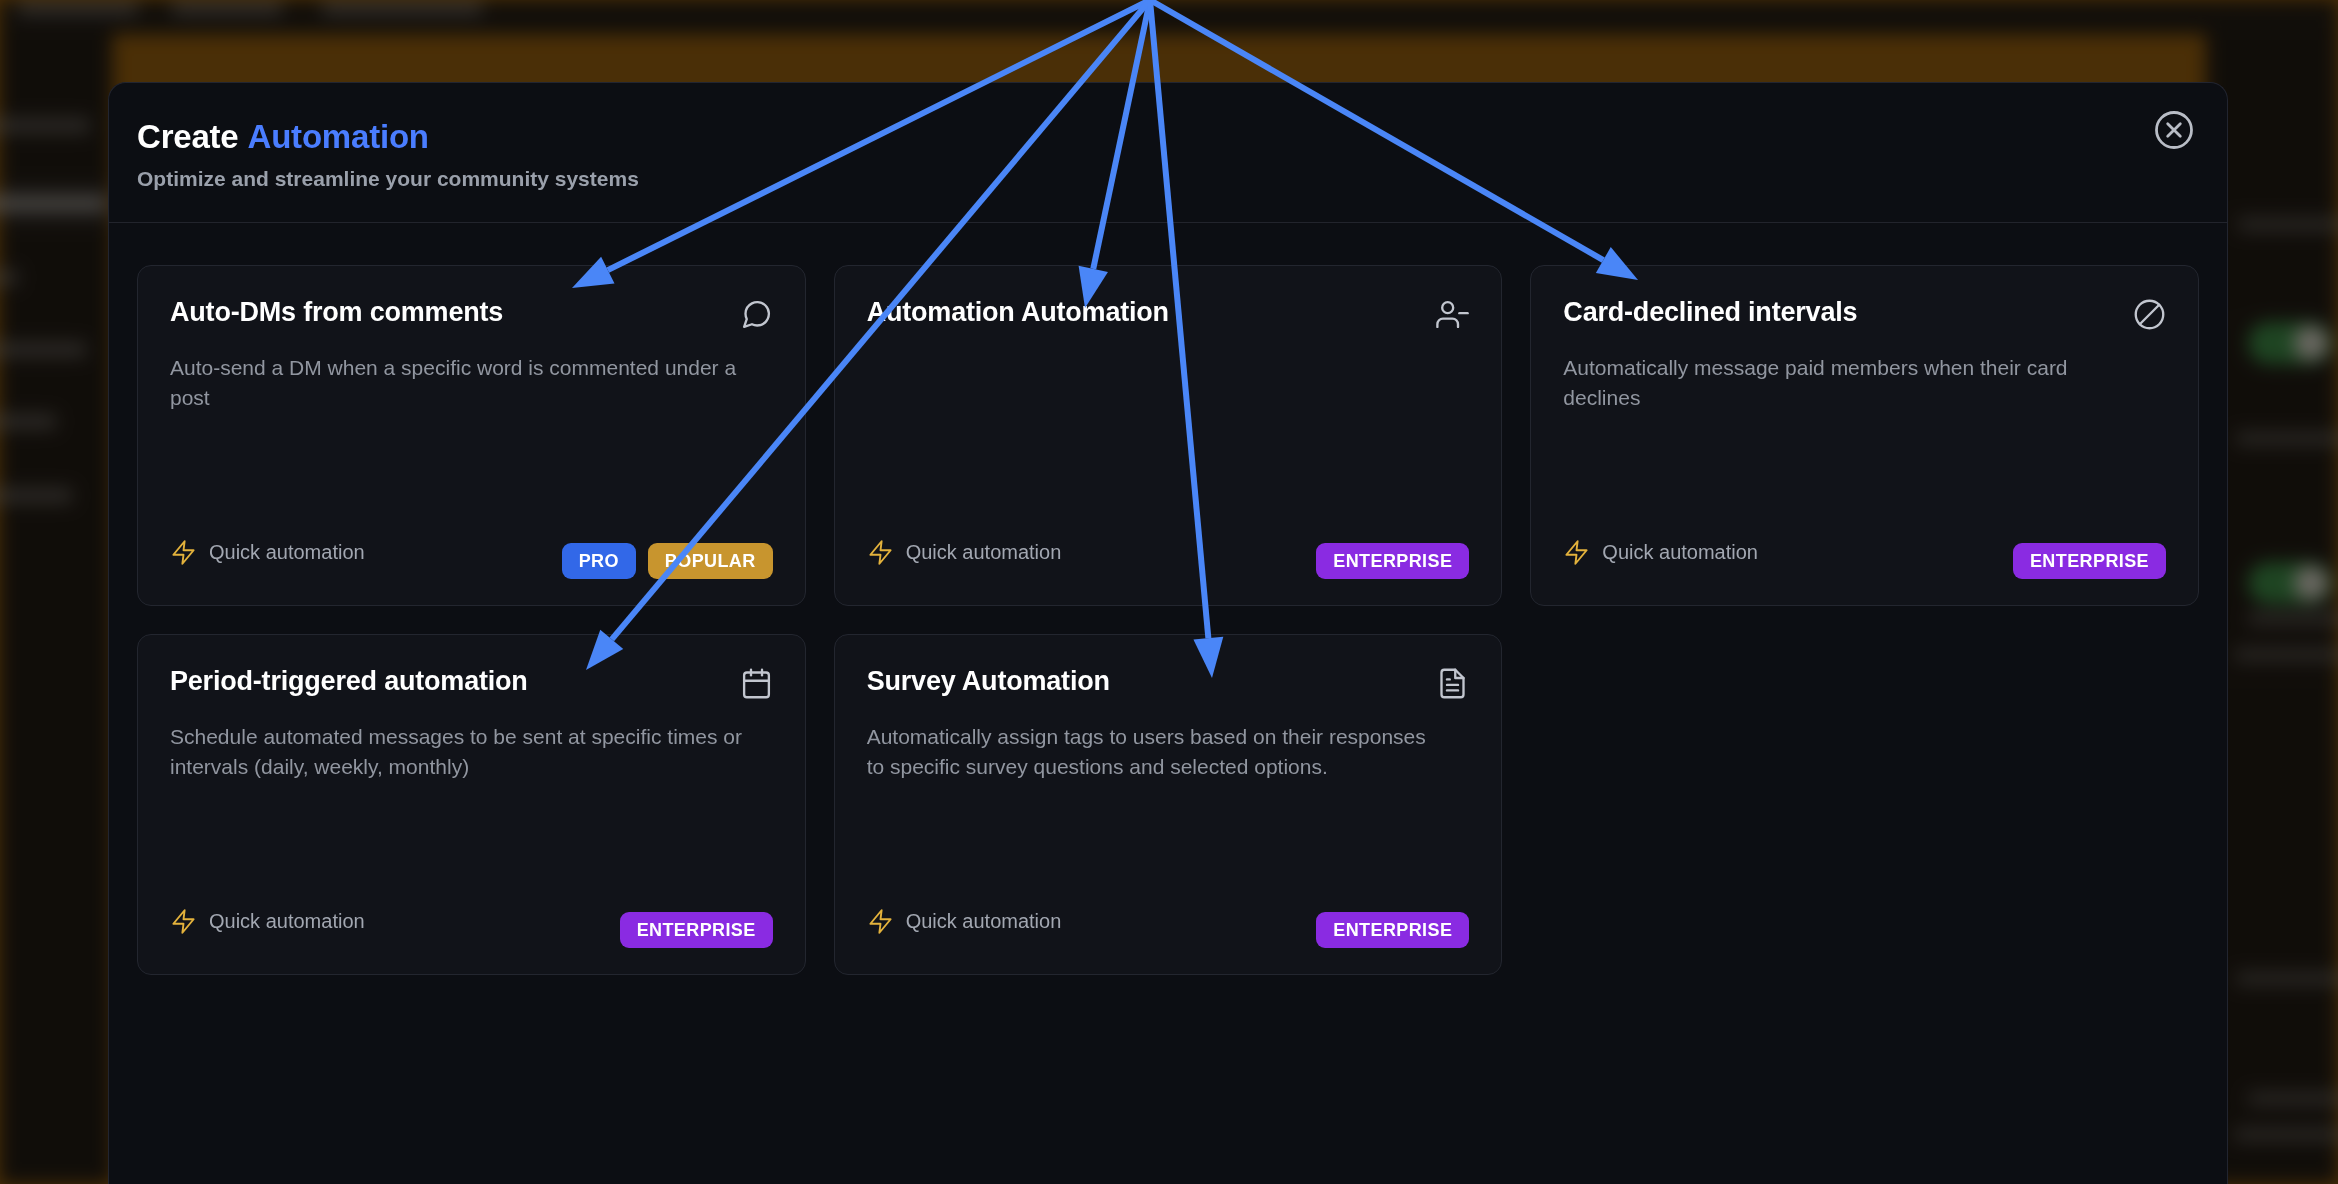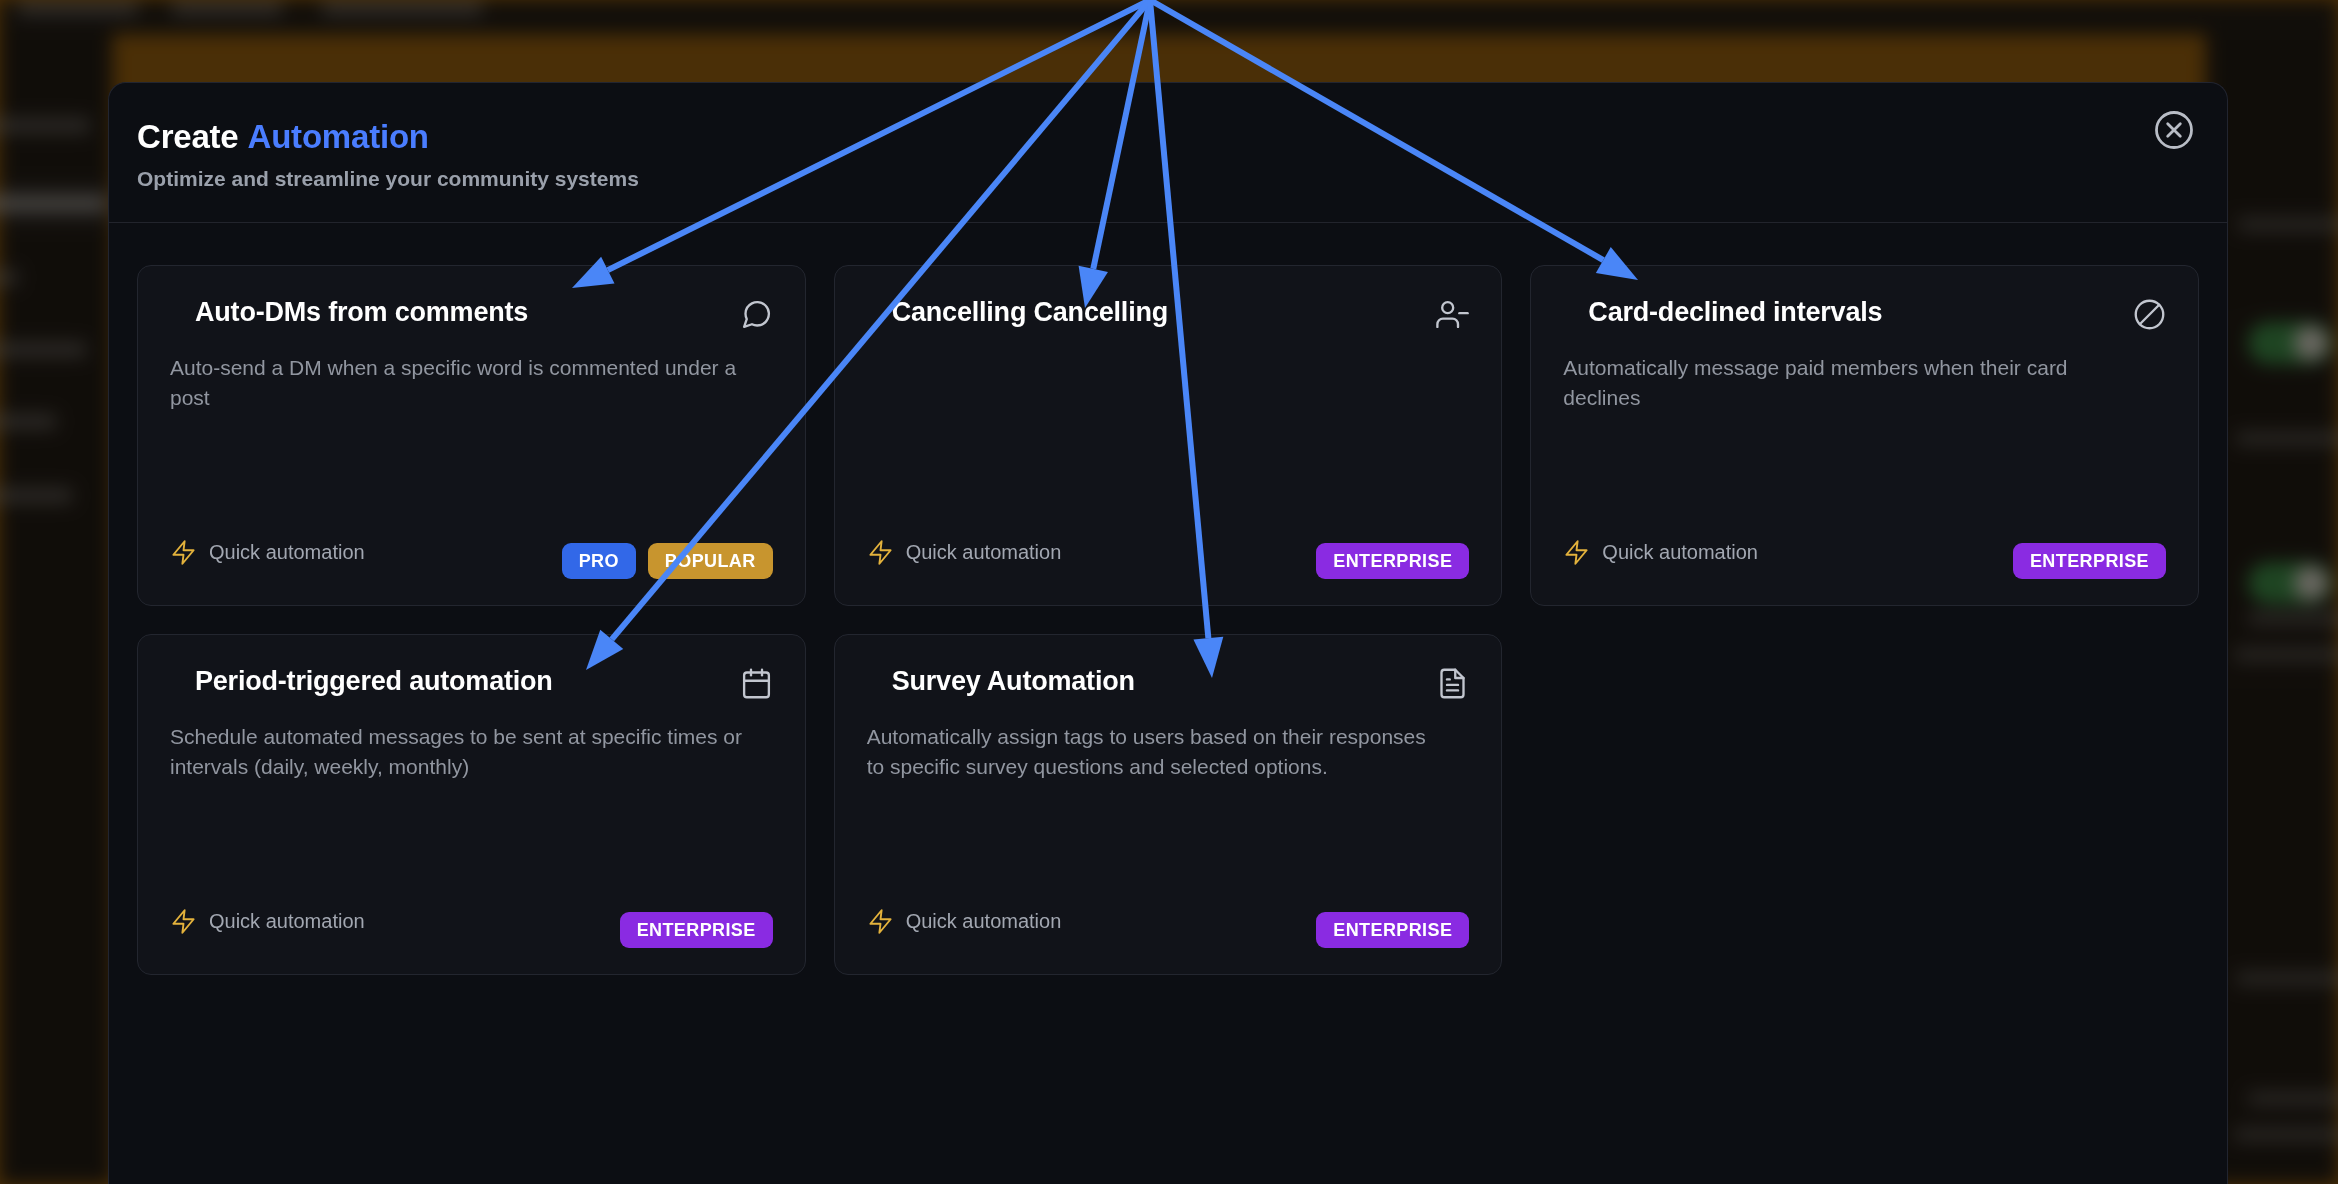--- a/index.html
+++ b/index.html
@@ -179,21 +179,20 @@
     display: flex;
     flex-direction: column;
     cursor: pointer;
   }
 
   .card-top {
     display: flex;
     align-items: flex-start;
     justify-content: space-between;
     gap: 18px;
-    margin-left: 25px;
   }
 
   .card-title {
     font-size: 27px;
     font-weight: 700;
     color: #ffffff;
     letter-spacing: -0.2px;
     line-height: 1.2;
   }
 
@@ -336,21 +335,21 @@
               <span class="quick-label">Quick automation</span>
             </div>
             <div class="badges">
               <span class="badge badge-pro">PRO</span>
               <span class="badge badge-popular">POPULAR</span>
             </div>
           </div>
         </div>
         <div class="card">
           <div class="card-top">
-            <div class="card-title">Cancelling Cancelling</div>
+            <div class="card-title">Automation Automation</div>
             <span class="card-icon">
               <svg viewBox="0 0 24 24" fill="none" stroke="currentColor" stroke-width="1.7" stroke-linecap="round" stroke-linejoin="round">
                 <path d="M16 21v-2a4 4 0 0 0-4-4H5a4 4 0 0 0-4 4v2"></path>
                 <circle cx="8.5" cy="7" r="4"></circle>
                 <line x1="17" y1="11" x2="23" y2="11"></line>
               </svg>
             </span>
           </div>
           <div class="card-footer">
             <div class="quick">

